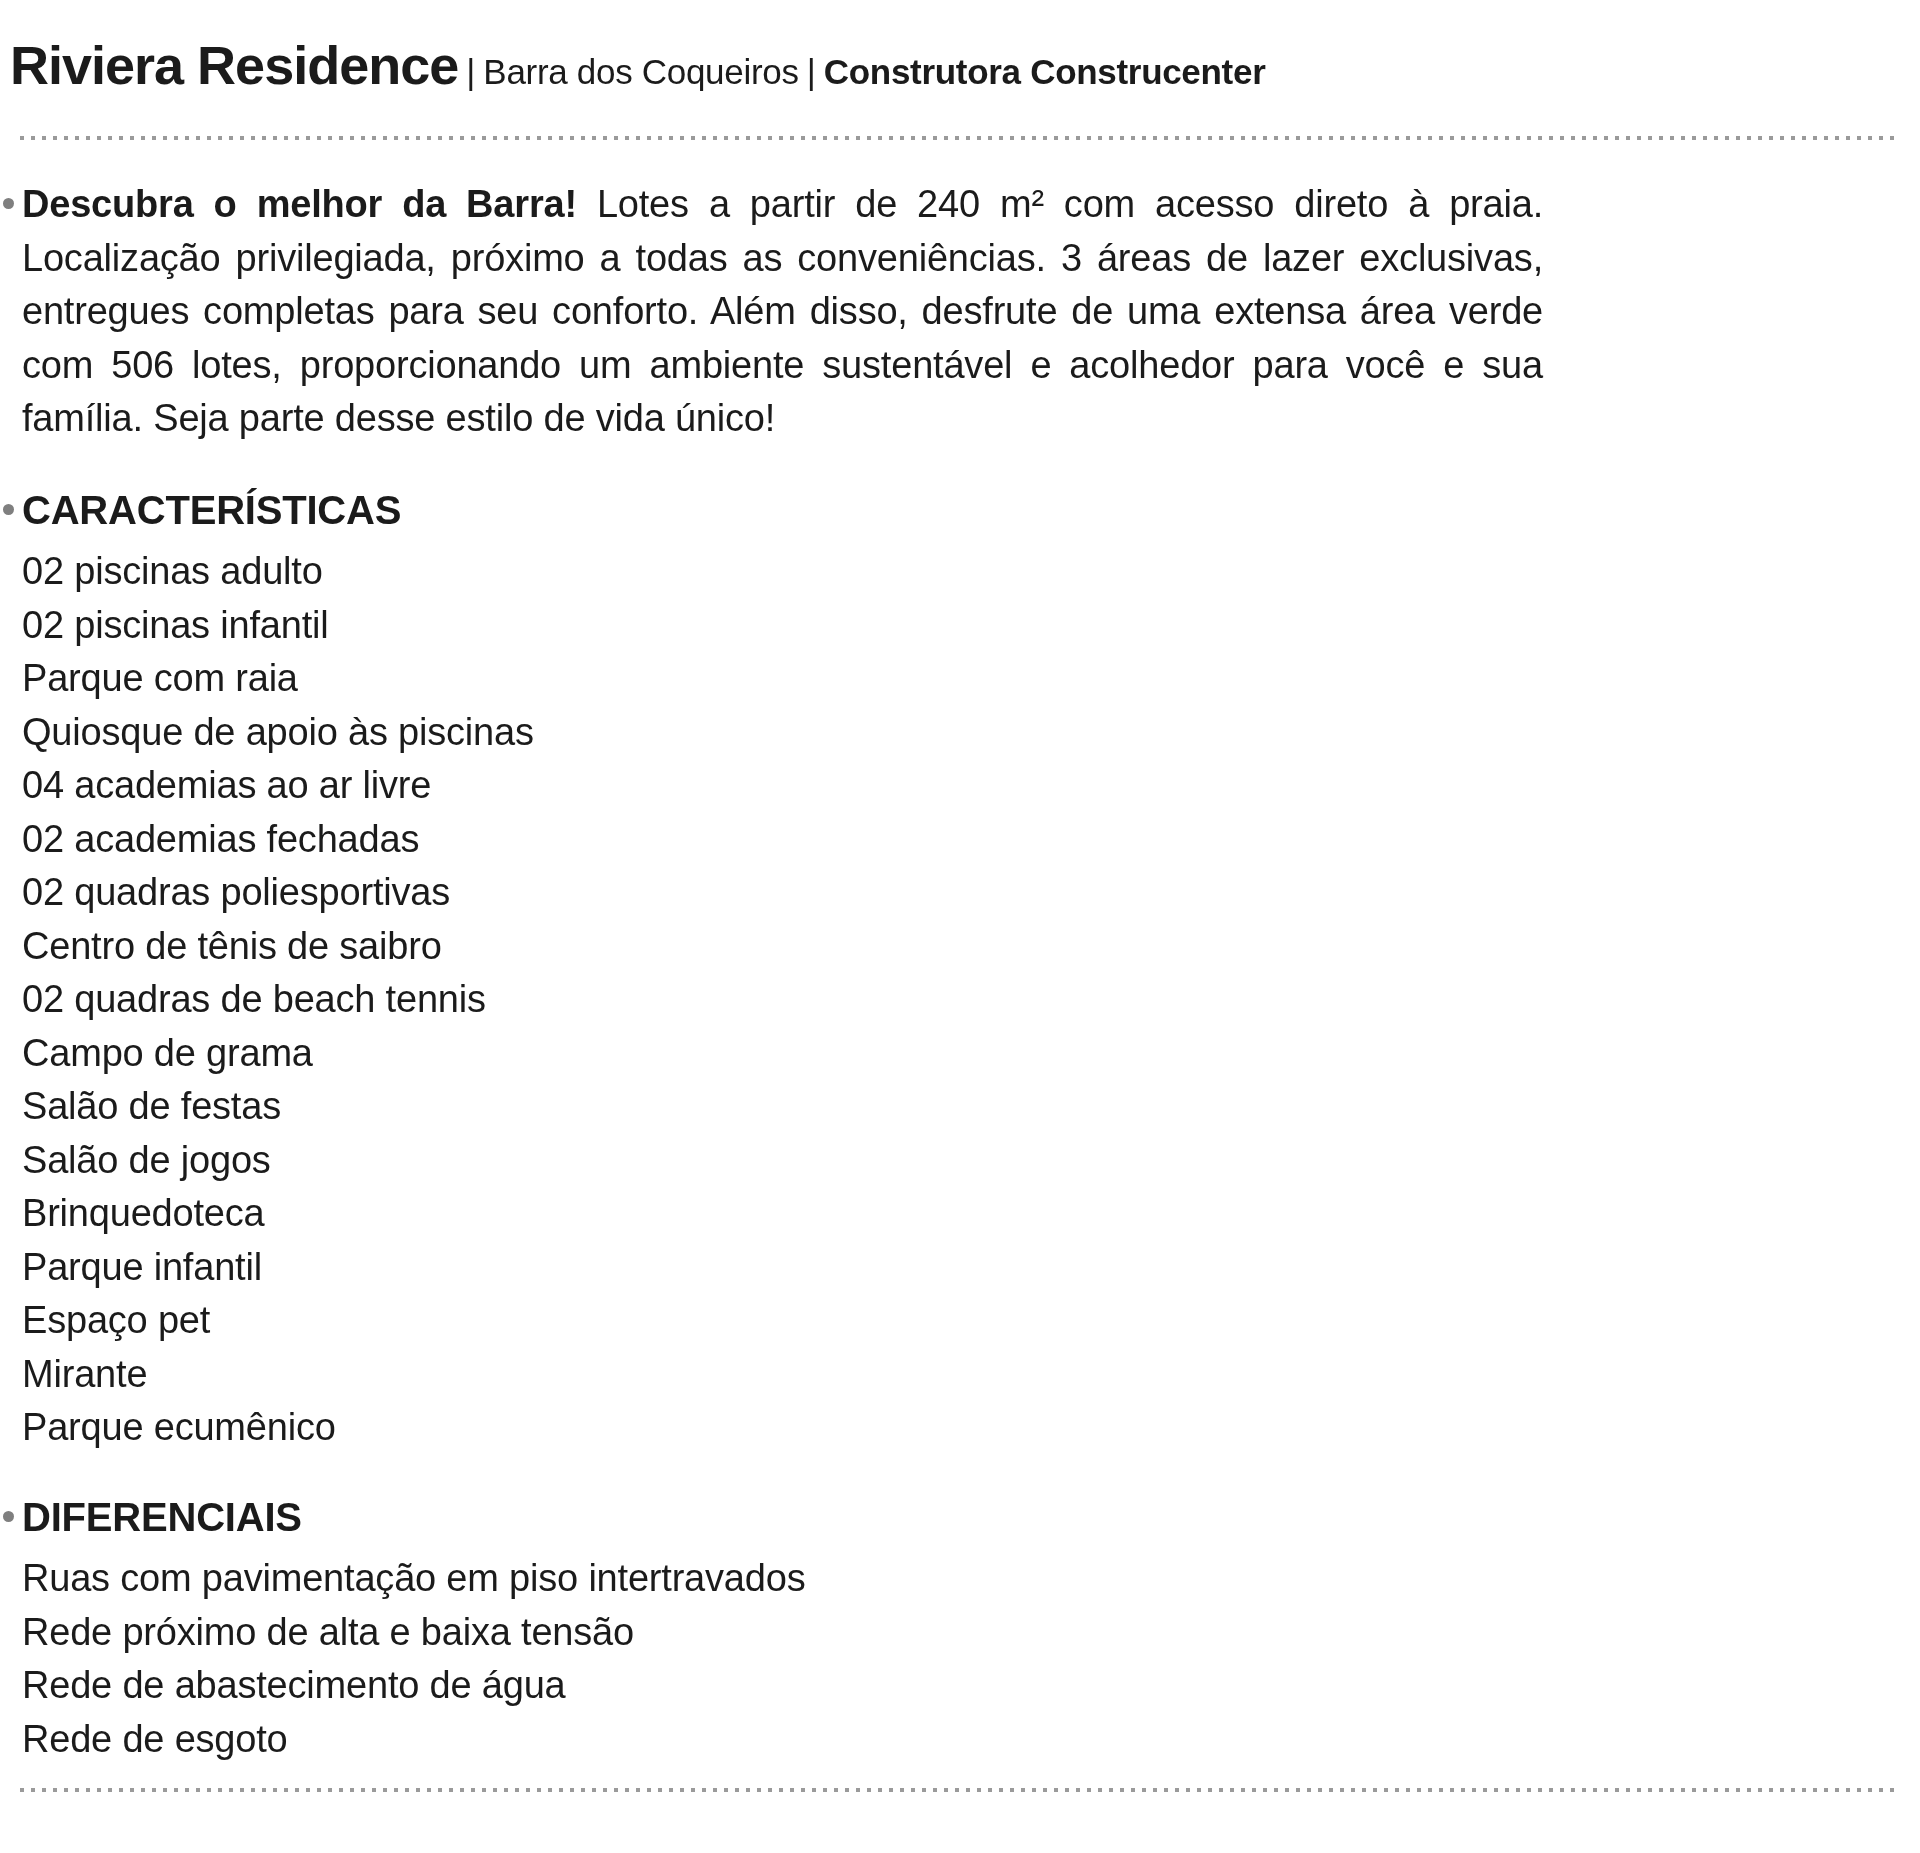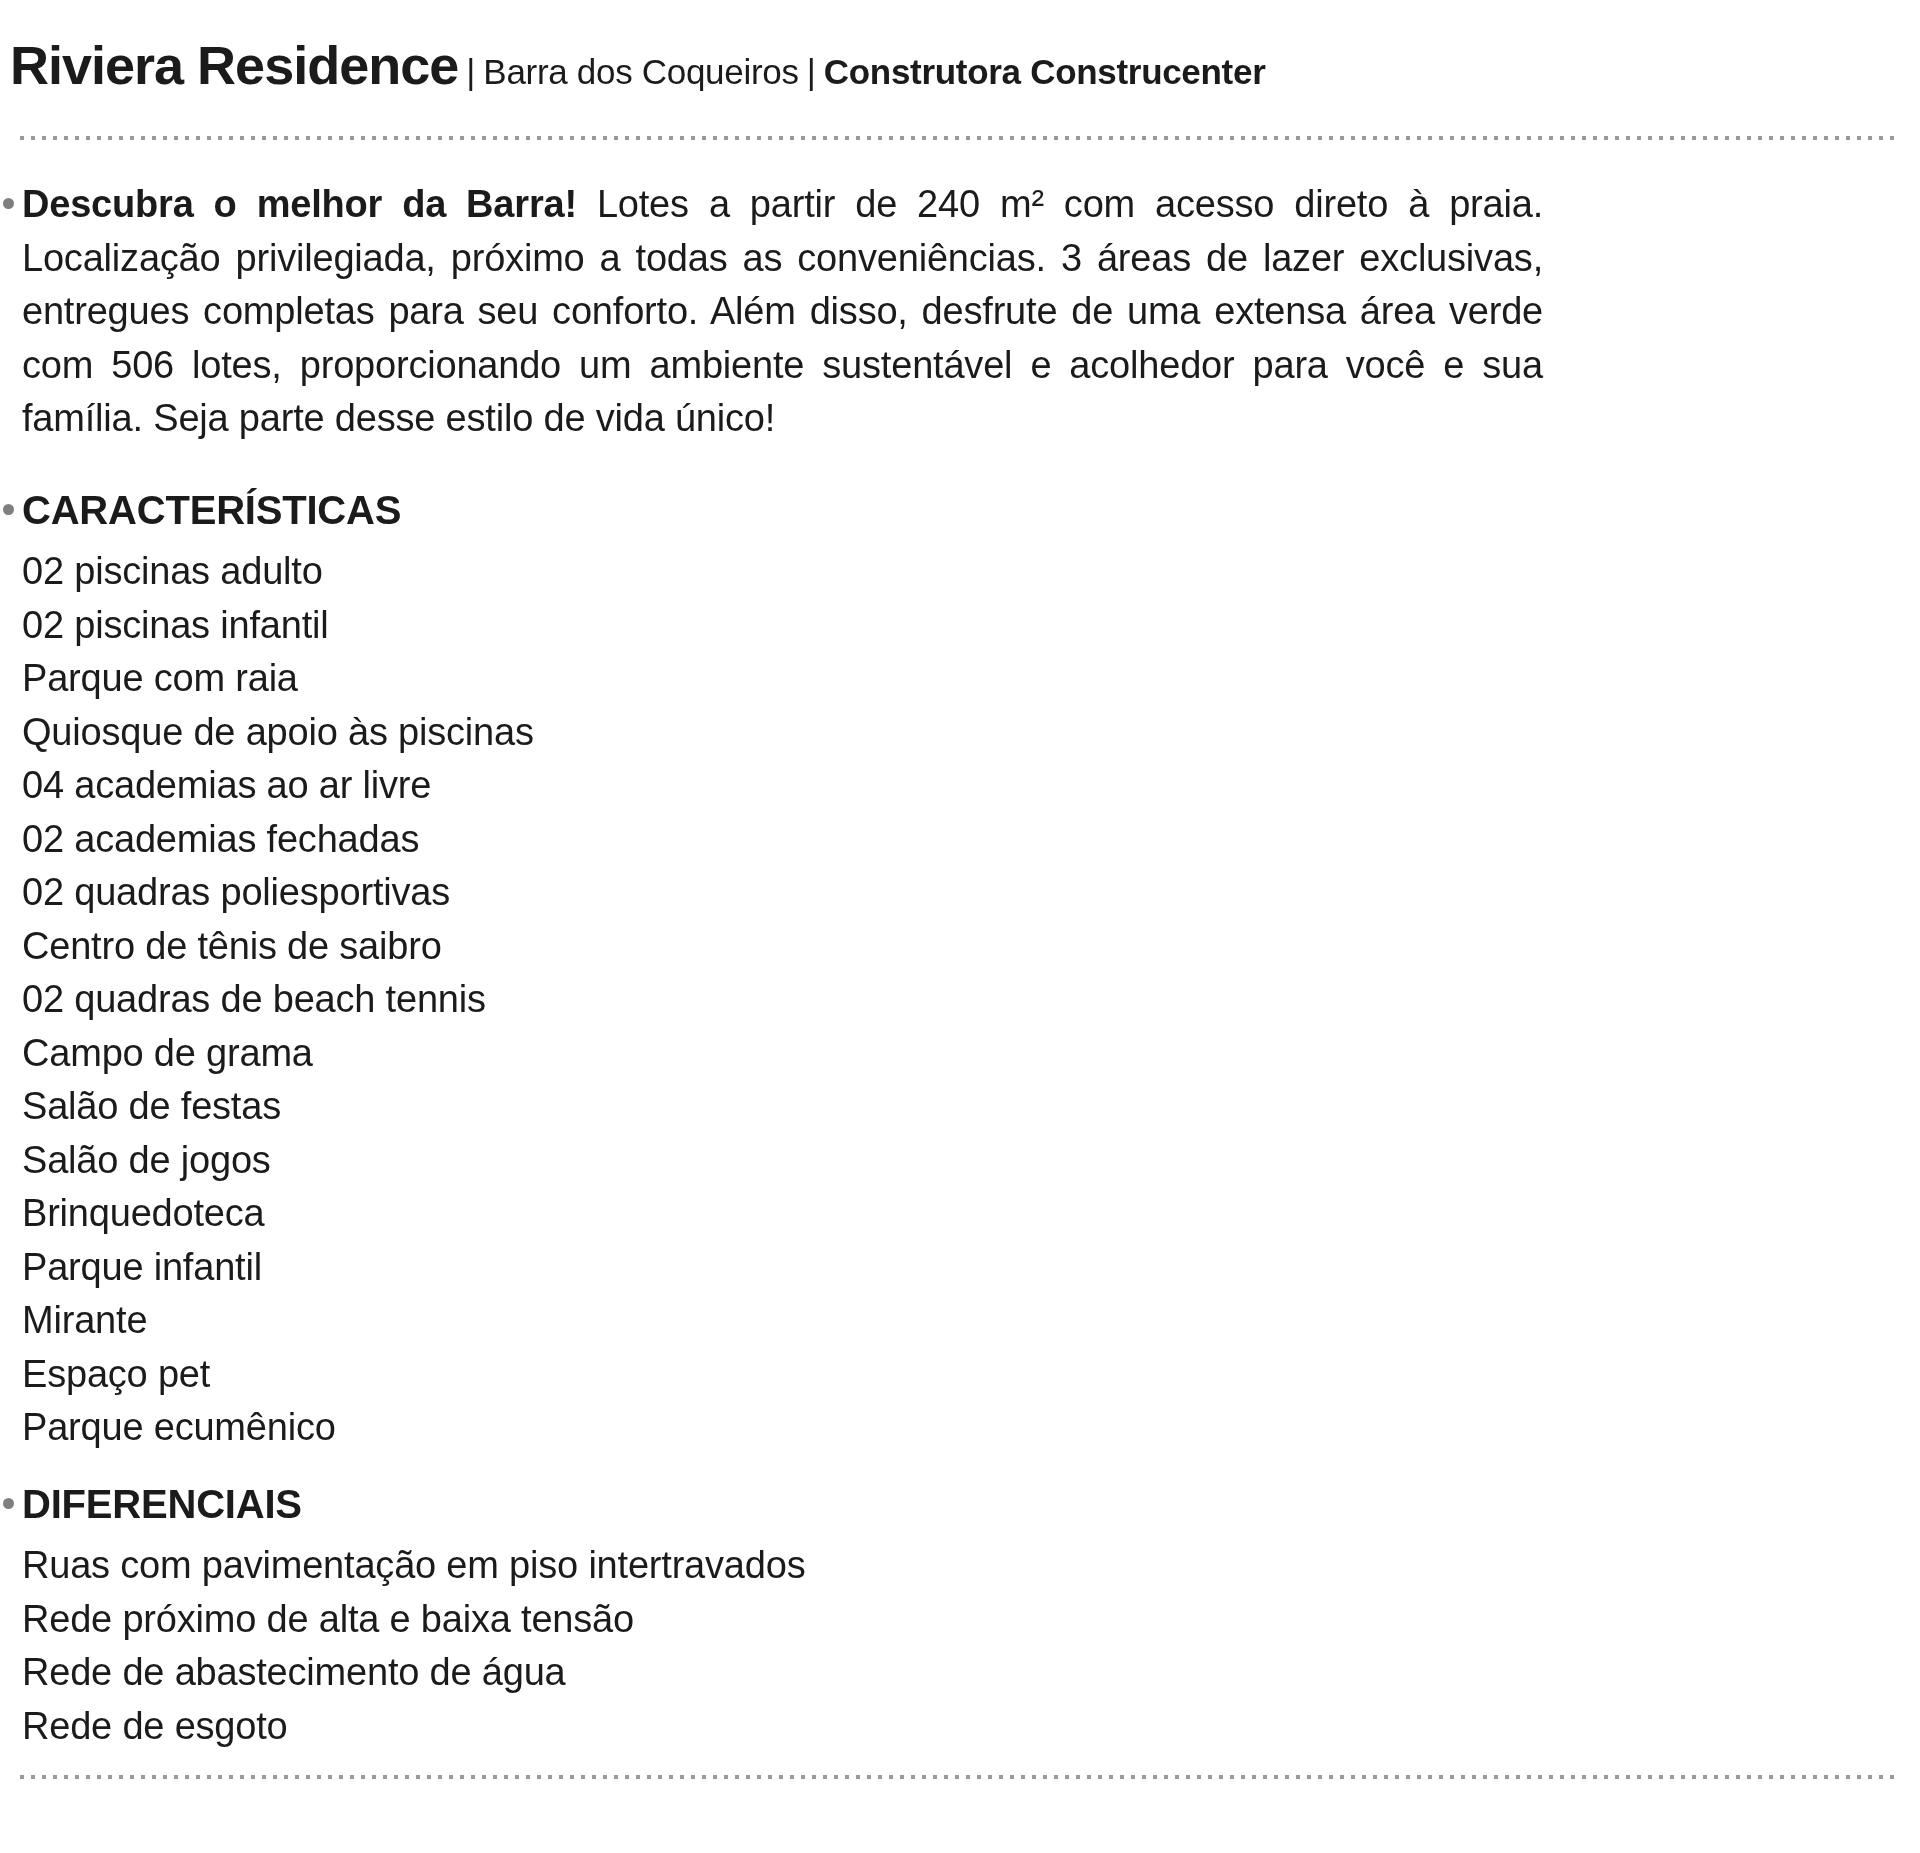--- a/index.html
+++ b/index.html
@@ -74,21 +74,21 @@
   .intro {
     width: 1521px;
     font-size: 38px;
     line-height: 53.5px;
     letter-spacing: -0.2px;
     text-align: justify;
   }
   .intro .lead { font-weight: bold; }
 
   
-  .section { margin-top: 23px; }
+  .section { margin-top: 36px; }
   .section-heading {
     margin: 0;
     font-size: 40px;
     font-weight: bold;
     line-height: 53.5px;
     letter-spacing: -0.2px;
   }
   .item-list {
     list-style: none;
     margin: 8px 0 0 0;
@@ -125,22 +125,22 @@
       <li>04 academias ao ar livre</li>
       <li>02 academias fechadas</li>
       <li>02 quadras poliesportivas</li>
       <li>Centro de tênis de saibro</li>
       <li>02 quadras de beach tennis</li>
       <li>Campo de grama</li>
       <li>Salão de festas</li>
       <li>Salão de jogos</li>
       <li>Brinquedoteca</li>
       <li>Parque infantil</li>
+      <li>Espaço pet</li>
       <li>Mirante</li>
-      <li>Espaço pet</li>
       <li>Parque ecumênico</li>
     </ul>
   </div>
 
   <div class="row section">
     <span class="bullet"></span>
     <h2 class="section-heading">DIFERENCIAIS</h2>
     <ul class="item-list">
       <li>Ruas com pavimentação em piso intertravados</li>
       <li>Rede próximo de alta e baixa tensão</li>

